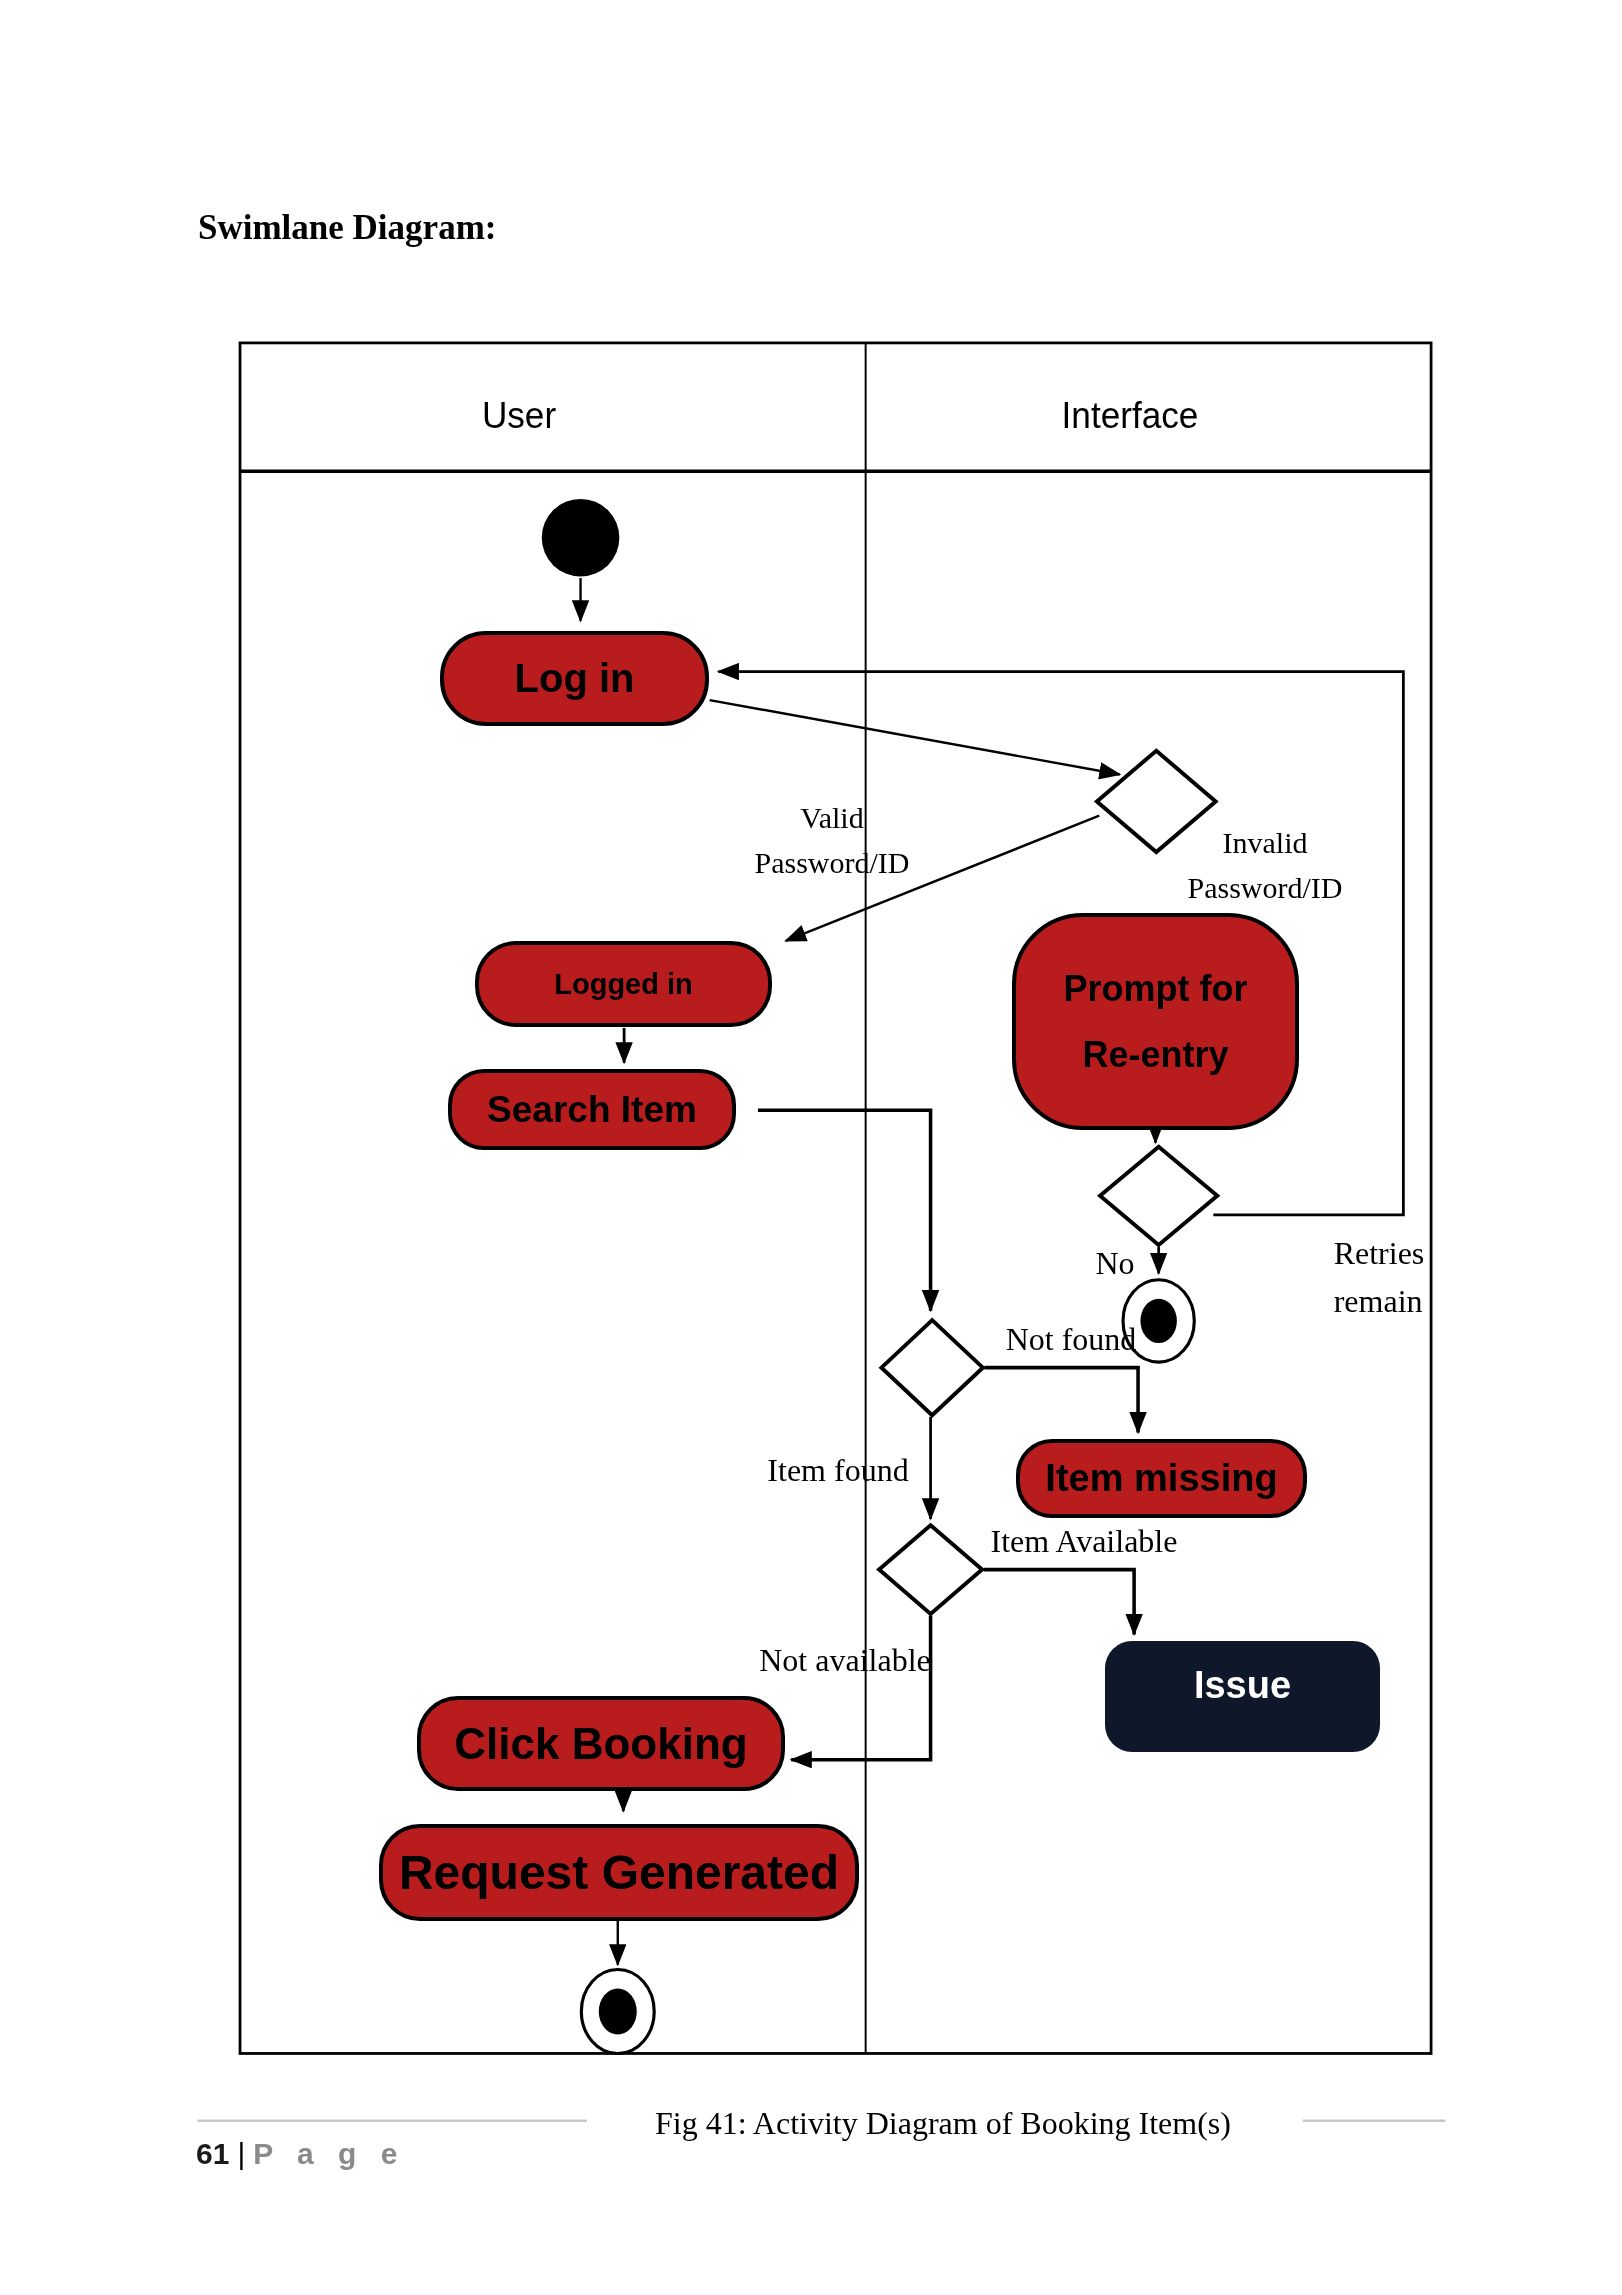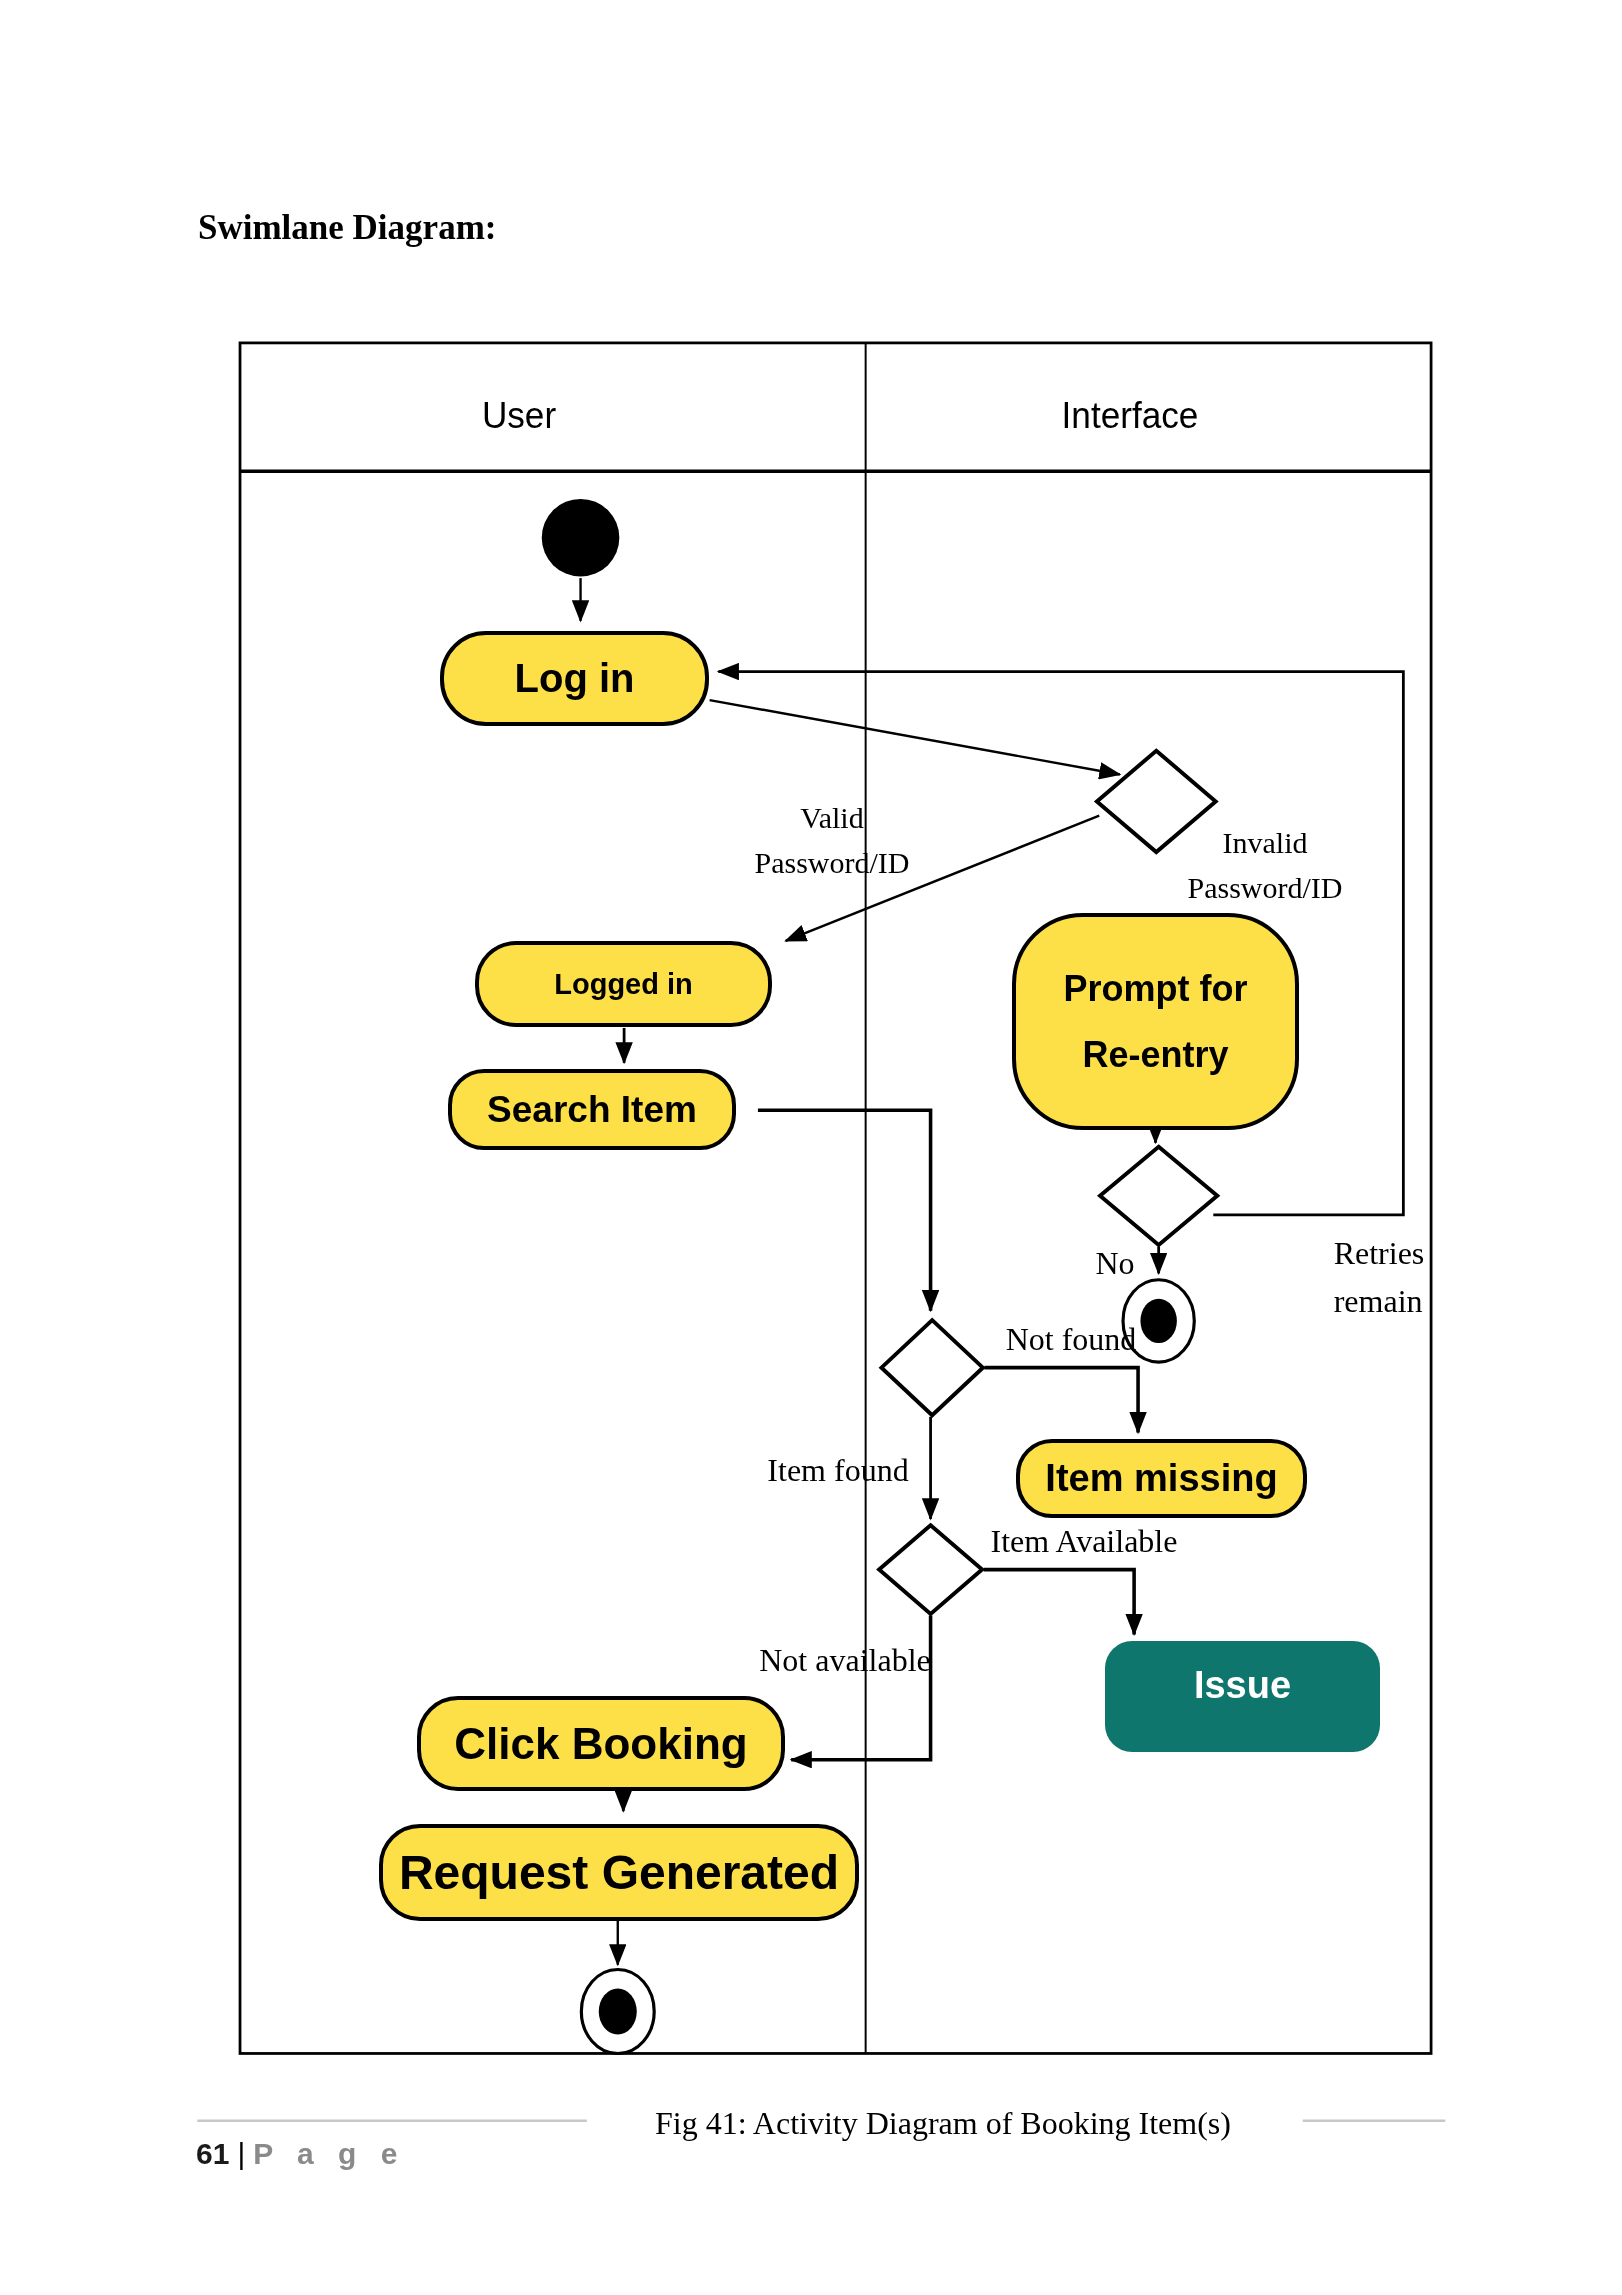--- a/index.html
+++ b/index.html
@@ -28,21 +28,21 @@
     font-family:"Liberation Sans",sans-serif;
     font-weight:400;
     font-size:37px;
     color:#000;
     z-index:2;
     white-space:nowrap;
   }
   .node{
     position:absolute;
     box-sizing:border-box;
-    background:#fde047;
+    background:#b91c1c;
     border:4px solid #000;
     display:flex;
     align-items:center;
     justify-content:center;
     text-align:center;
     font-family:"Liberation Sans",sans-serif;
     font-weight:bold;
     color:#000;
     z-index:3;
     white-space:pre-line;
@@ -141,21 +141,21 @@
 
   <div class="node" style="left:475px;top:941px;width:297px;height:86px;border-radius:41px;font-size:29px;">Logged in</div>
 
   <div class="node" style="left:448px;top:1069px;width:288px;height:81px;border-radius:36px;font-size:37px;">Search Item</div>
 
   <div class="node" style="left:1012px;top:913px;width:287px;height:217px;border-radius:71px;border-width:4.8px;font-size:36px;line-height:1.82;">Prompt for
 Re-entry</div>
 
   <div class="node" style="left:1016px;top:1439px;width:291px;height:79px;border-radius:36px;font-size:38px;">Item missing</div>
 
-  <div class="node" style="left:1105px;top:1641px;width:275px;height:111px;border-radius:27px;border:none;background:#0f766e;color:#fff;font-size:38px;padding-bottom:22px;">Issue</div>
+  <div class="node" style="left:1105px;top:1641px;width:275px;height:111px;border-radius:27px;border:none;background:#0f172a;color:#fff;font-size:38px;padding-bottom:22px;">Issue</div>
 
   <div class="node" style="left:417px;top:1696px;width:368px;height:95px;border-radius:41px;font-size:44px;">Click Booking</div>
 
   <div class="node" style="left:379px;top:1816px;width:480px;height:97px;border-radius:41px;font-size:48px;margin-top:8px;">Request Generated</div>
 
   <div class="edge-label" style="left:832px;top:840px;font-size:30px;">Valid
 Password/ID</div>
   <div class="edge-label" style="left:1265px;top:865px;font-size:30px;">Invalid
 Password/ID</div>
   <div class="edge-label" style="left:1115px;top:1263px;">No</div>

